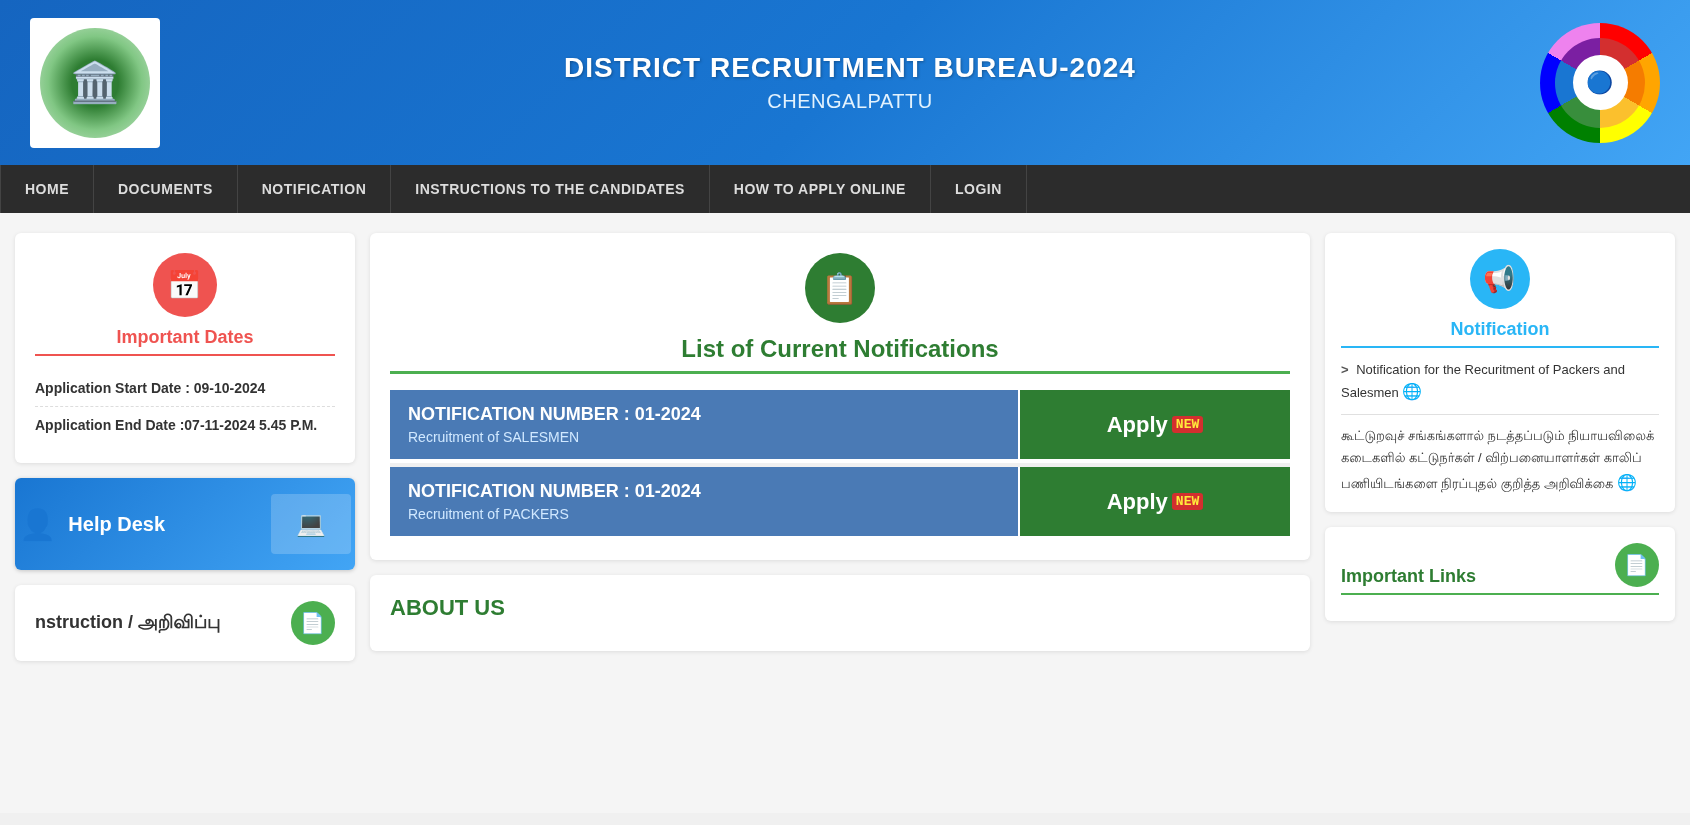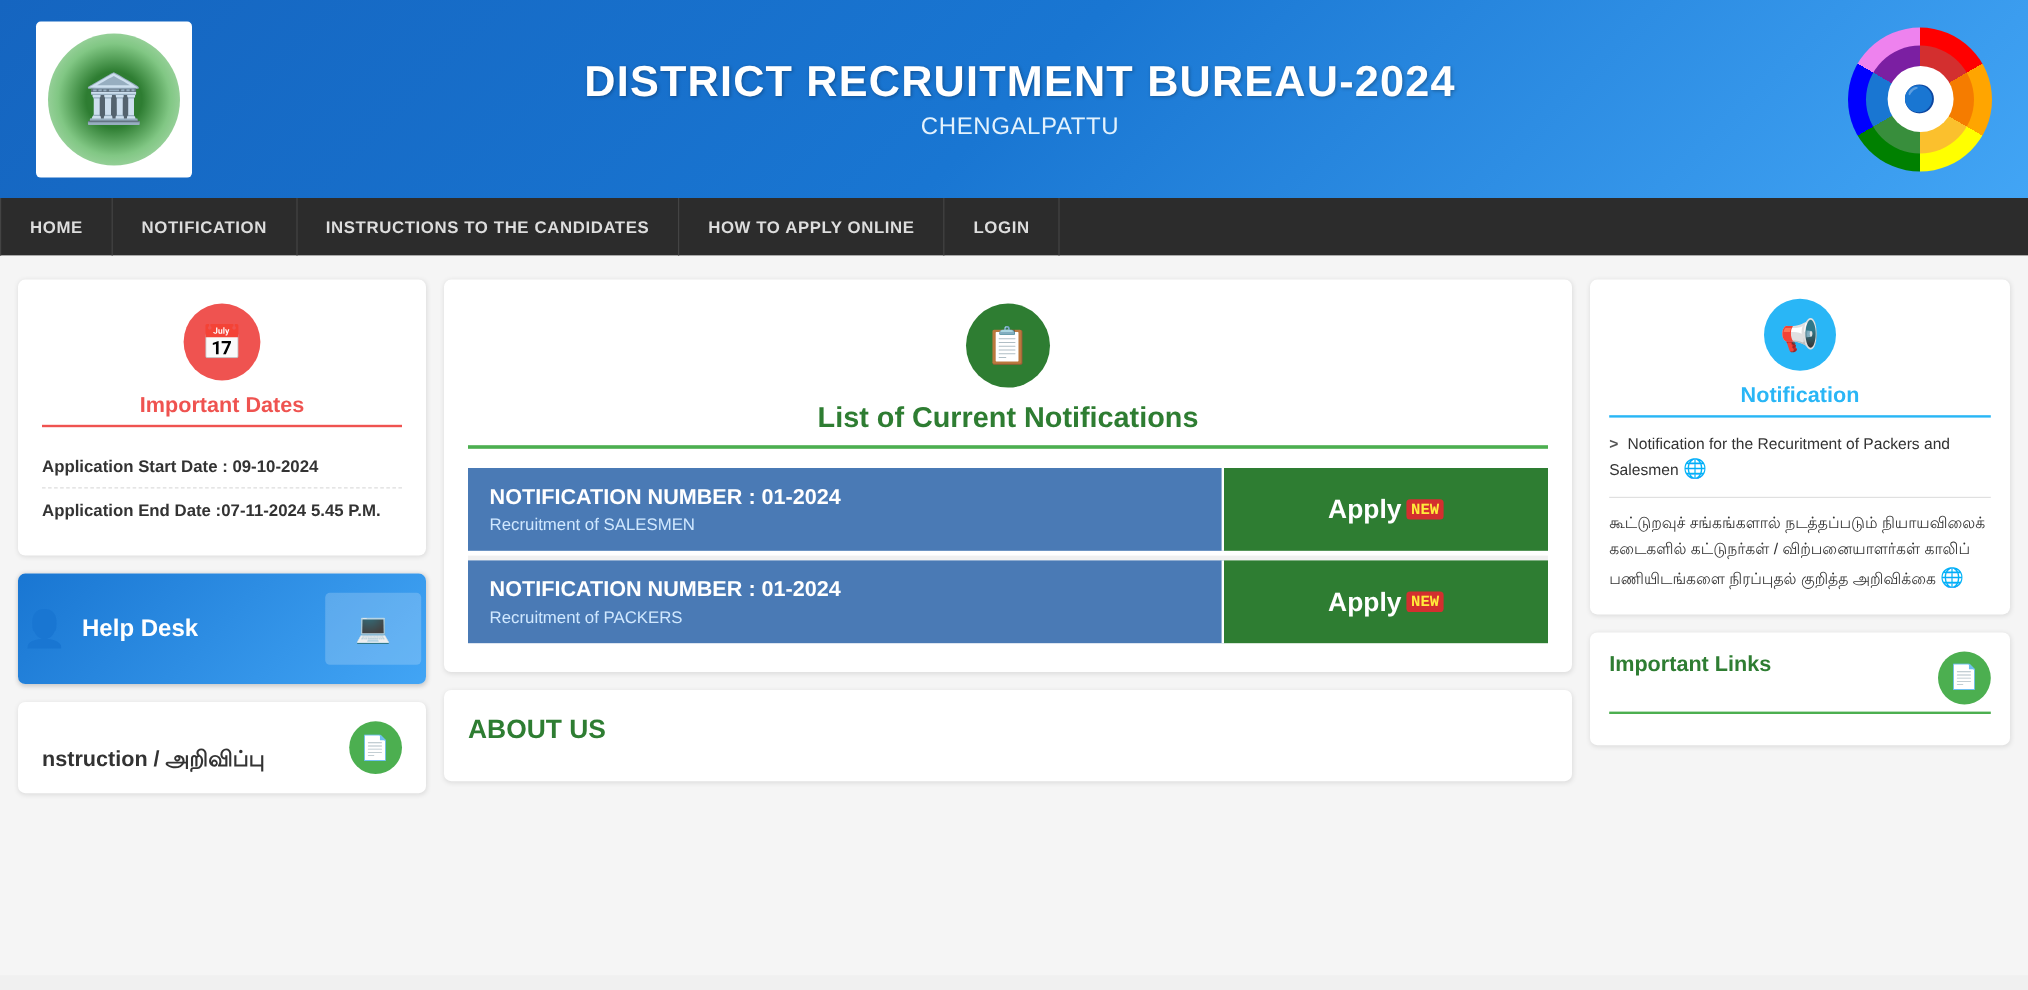--- a/index.html
+++ b/index.html
@@ -33,21 +33,21 @@
       align-items: center;
       justify-content: center;
       font-size: 40px;
     }
     .header-center {
       flex: 1;
       text-align: center;
     }
     .header-title {
       color: white;
-      font-size: 36px;
+      font-size: 28px;
       font-weight: bold;
       text-shadow: 1px 1px 3px rgba(0,0,0,0.3);
       letter-spacing: 1px;
     }
     .header-subtitle {
       color: #e3f2fd;
       font-size: 20px;
       margin-top: 6px;
       font-weight: 500;
       letter-spacing: 0.5px;
@@ -192,21 +192,21 @@
       align-items: center;
       justify-content: center;
       font-size: 24px;
     }
 
     .instruction-card {
       background: white;
       border-radius: 6px;
       padding: 16px 20px;
       display: flex;
-      align-items: flex-end;
+      align-items: center;
       justify-content: space-between;
       box-shadow: 0 1px 4px rgba(0,0,0,0.1);
     }
     .instruction-label {
       font-size: 18px;
       font-weight: bold;
       color: #333;
     }
     .instruction-icon-circle {
       width: 44px;
@@ -367,21 +367,21 @@
     }
 
     .important-links-card {
       background: white;
       border-radius: 6px;
       padding: 16px;
       box-shadow: 0 1px 4px rgba(0,0,0,0.1);
     }
     .important-links-header {
       display: flex;
-      align-items: flex-start;
+      align-items: flex-end;
       justify-content: space-between;
       margin-bottom: 10px;
       padding-bottom: 6px;
       border-bottom: 2px solid #4caf50;
     }
     .important-links-title {
       font-size: 18px;
       font-weight: bold;
       color: #2e7d32;
     }
@@ -422,20 +422,21 @@
         <div class="emblem-core">
           <span>🔵</span>
         </div>
       </div>
     </div>
   </div>
 </header>
 
 <nav class="navbar">
   <div class="nav-item">HOME</div>
+  <div class="nav-item">DOCUMENTS</div>
   <div class="nav-item">NOTIFICATION</div>
   <div class="nav-item">INSTRUCTIONS TO THE CANDIDATES</div>
   <div class="nav-item">HOW TO APPLY ONLINE</div>
   <div class="nav-item">LOGIN</div>
 </nav>
 
 <div class="main">
 
   <div class="left-panel">
 

